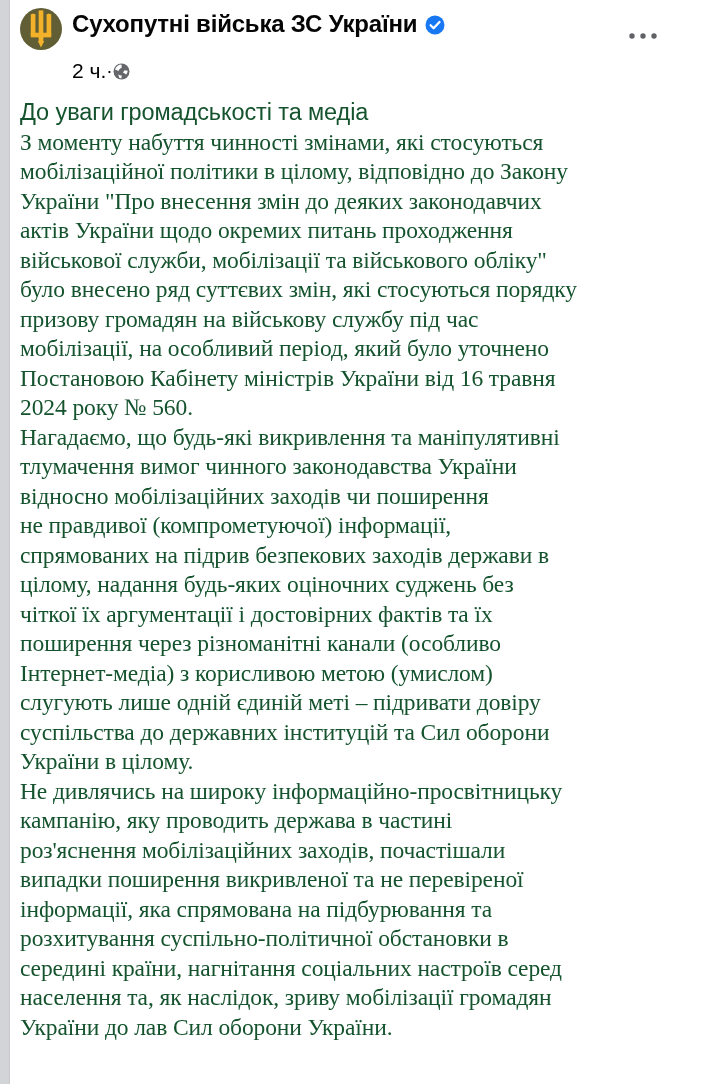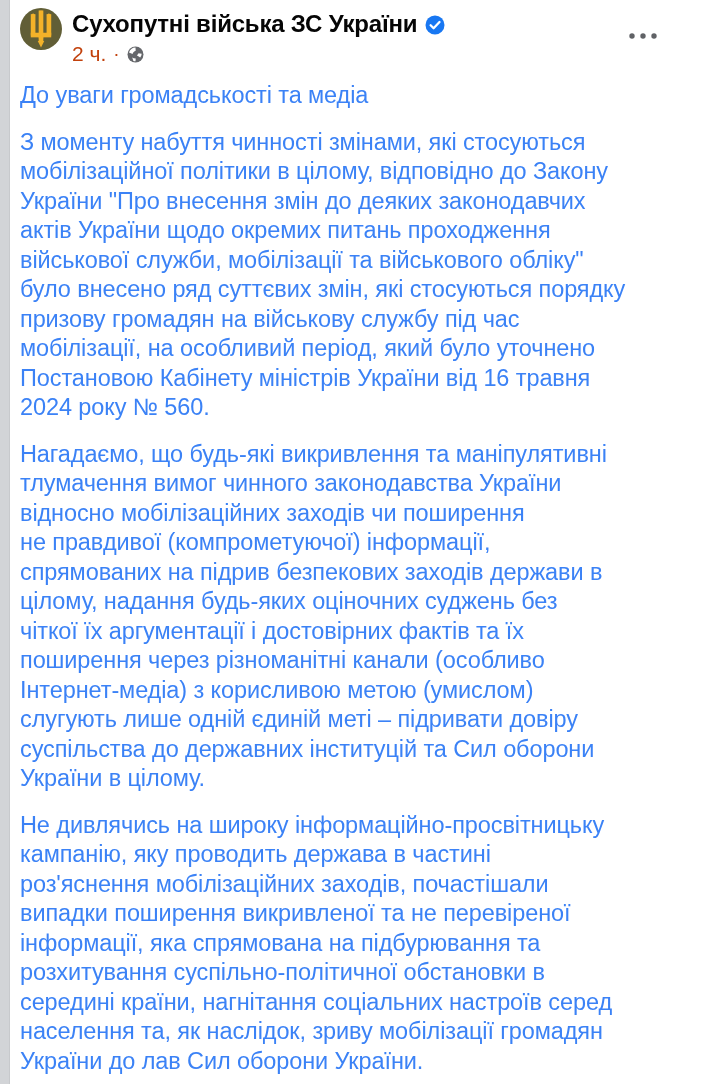--- a/index.html
+++ b/index.html
@@ -63,23 +63,22 @@
     cursor: pointer;
   }
   .verified-badge {
     flex: none;
     display: inline-flex;
     margin-top: 2px;
   }
   .meta-row {
     display: flex;
     align-items: center;
-    gap: 7px;
-    margin-top: 3px;
-    color: #c2410c;
+    margin-top: 20px;
+    color: #000000;
     font-size: 21px;
     line-height: 24px;
   }
   .meta-sep {
     font-size: 19px;
     line-height: 20px;
   }
   .globe-wrap {
     display: inline-flex;
     margin-top: 1px;
@@ -94,26 +93,26 @@
     cursor: pointer;
     border-radius: 6px;
   }
   .post-body {
     padding: 15px 14px 0 10px;
   }
   .post-body p {
     margin: 0;
     font-size: 23.5px;
     line-height: 29.5px;
-    color: #3b82f6;
+    color: #14532d;
     letter-spacing: -0.1px;
     white-space: pre-line;
   }
   .post-body p + p {
-    margin-top: 17px;
+    font-family: Liberation Serif, serif;
   }
 </style>
 </head>
 <body>
 
 <div class="screen">
   <div class="left-strip"></div>
 
   <div class="card">
 

